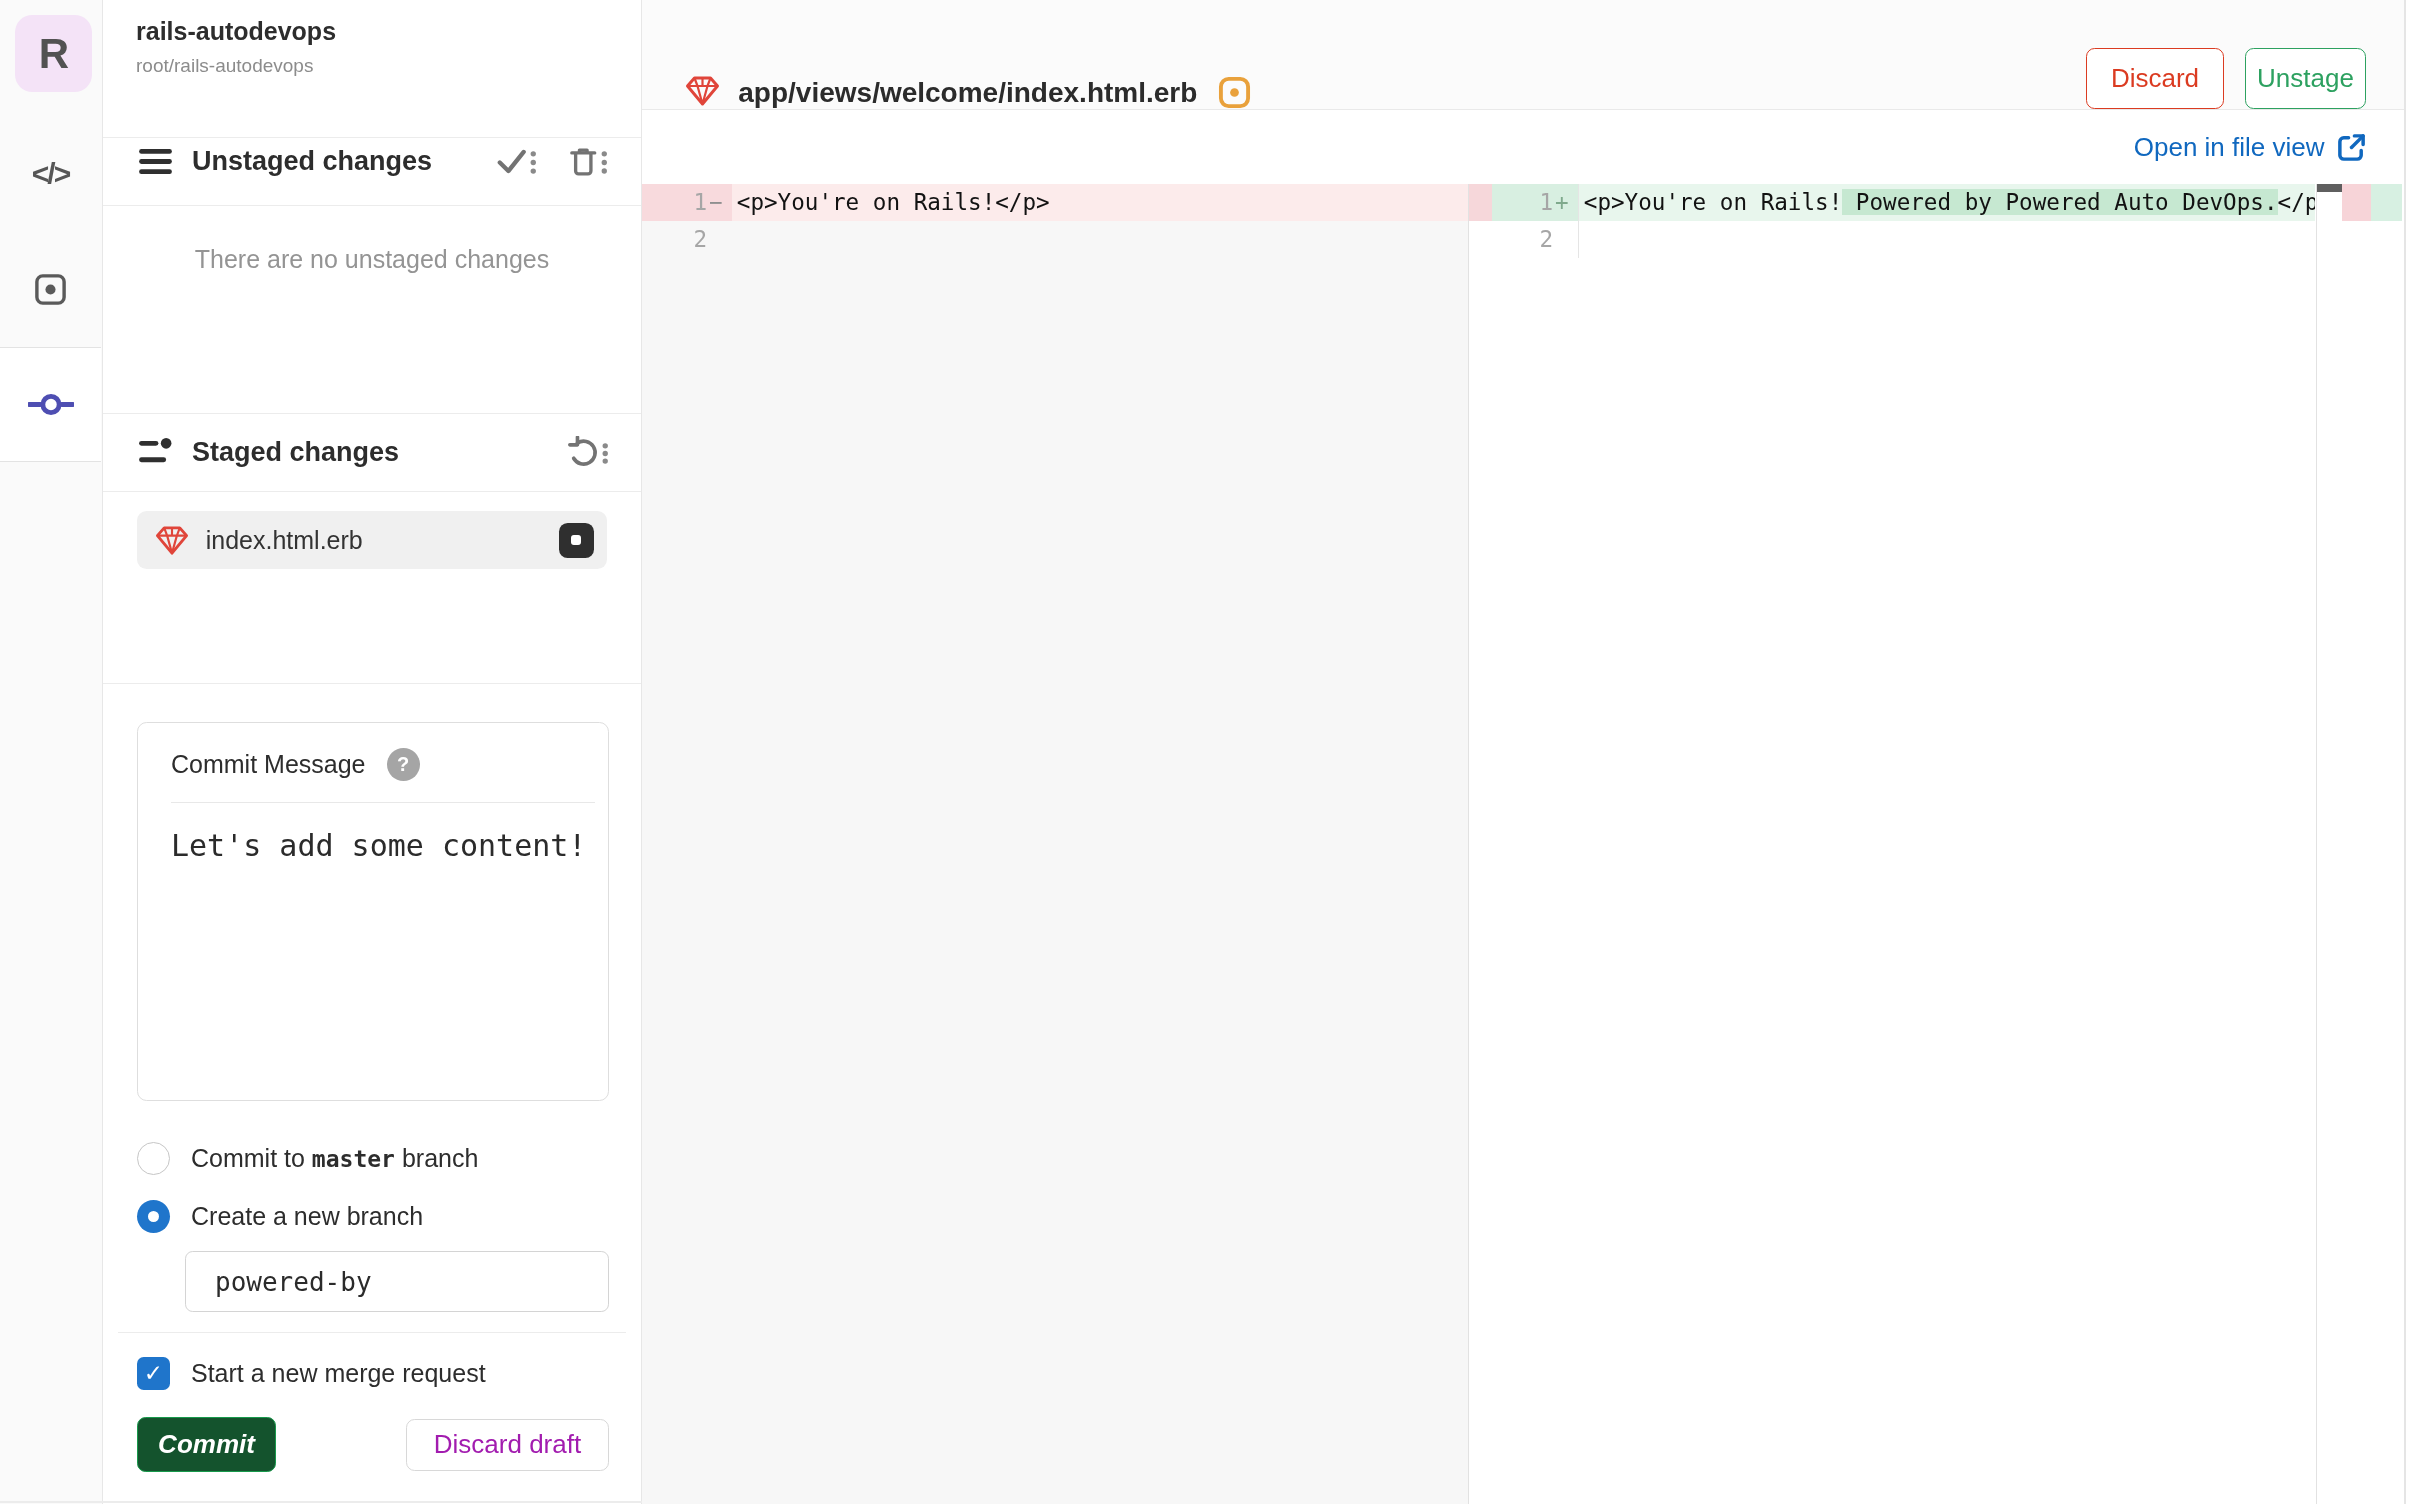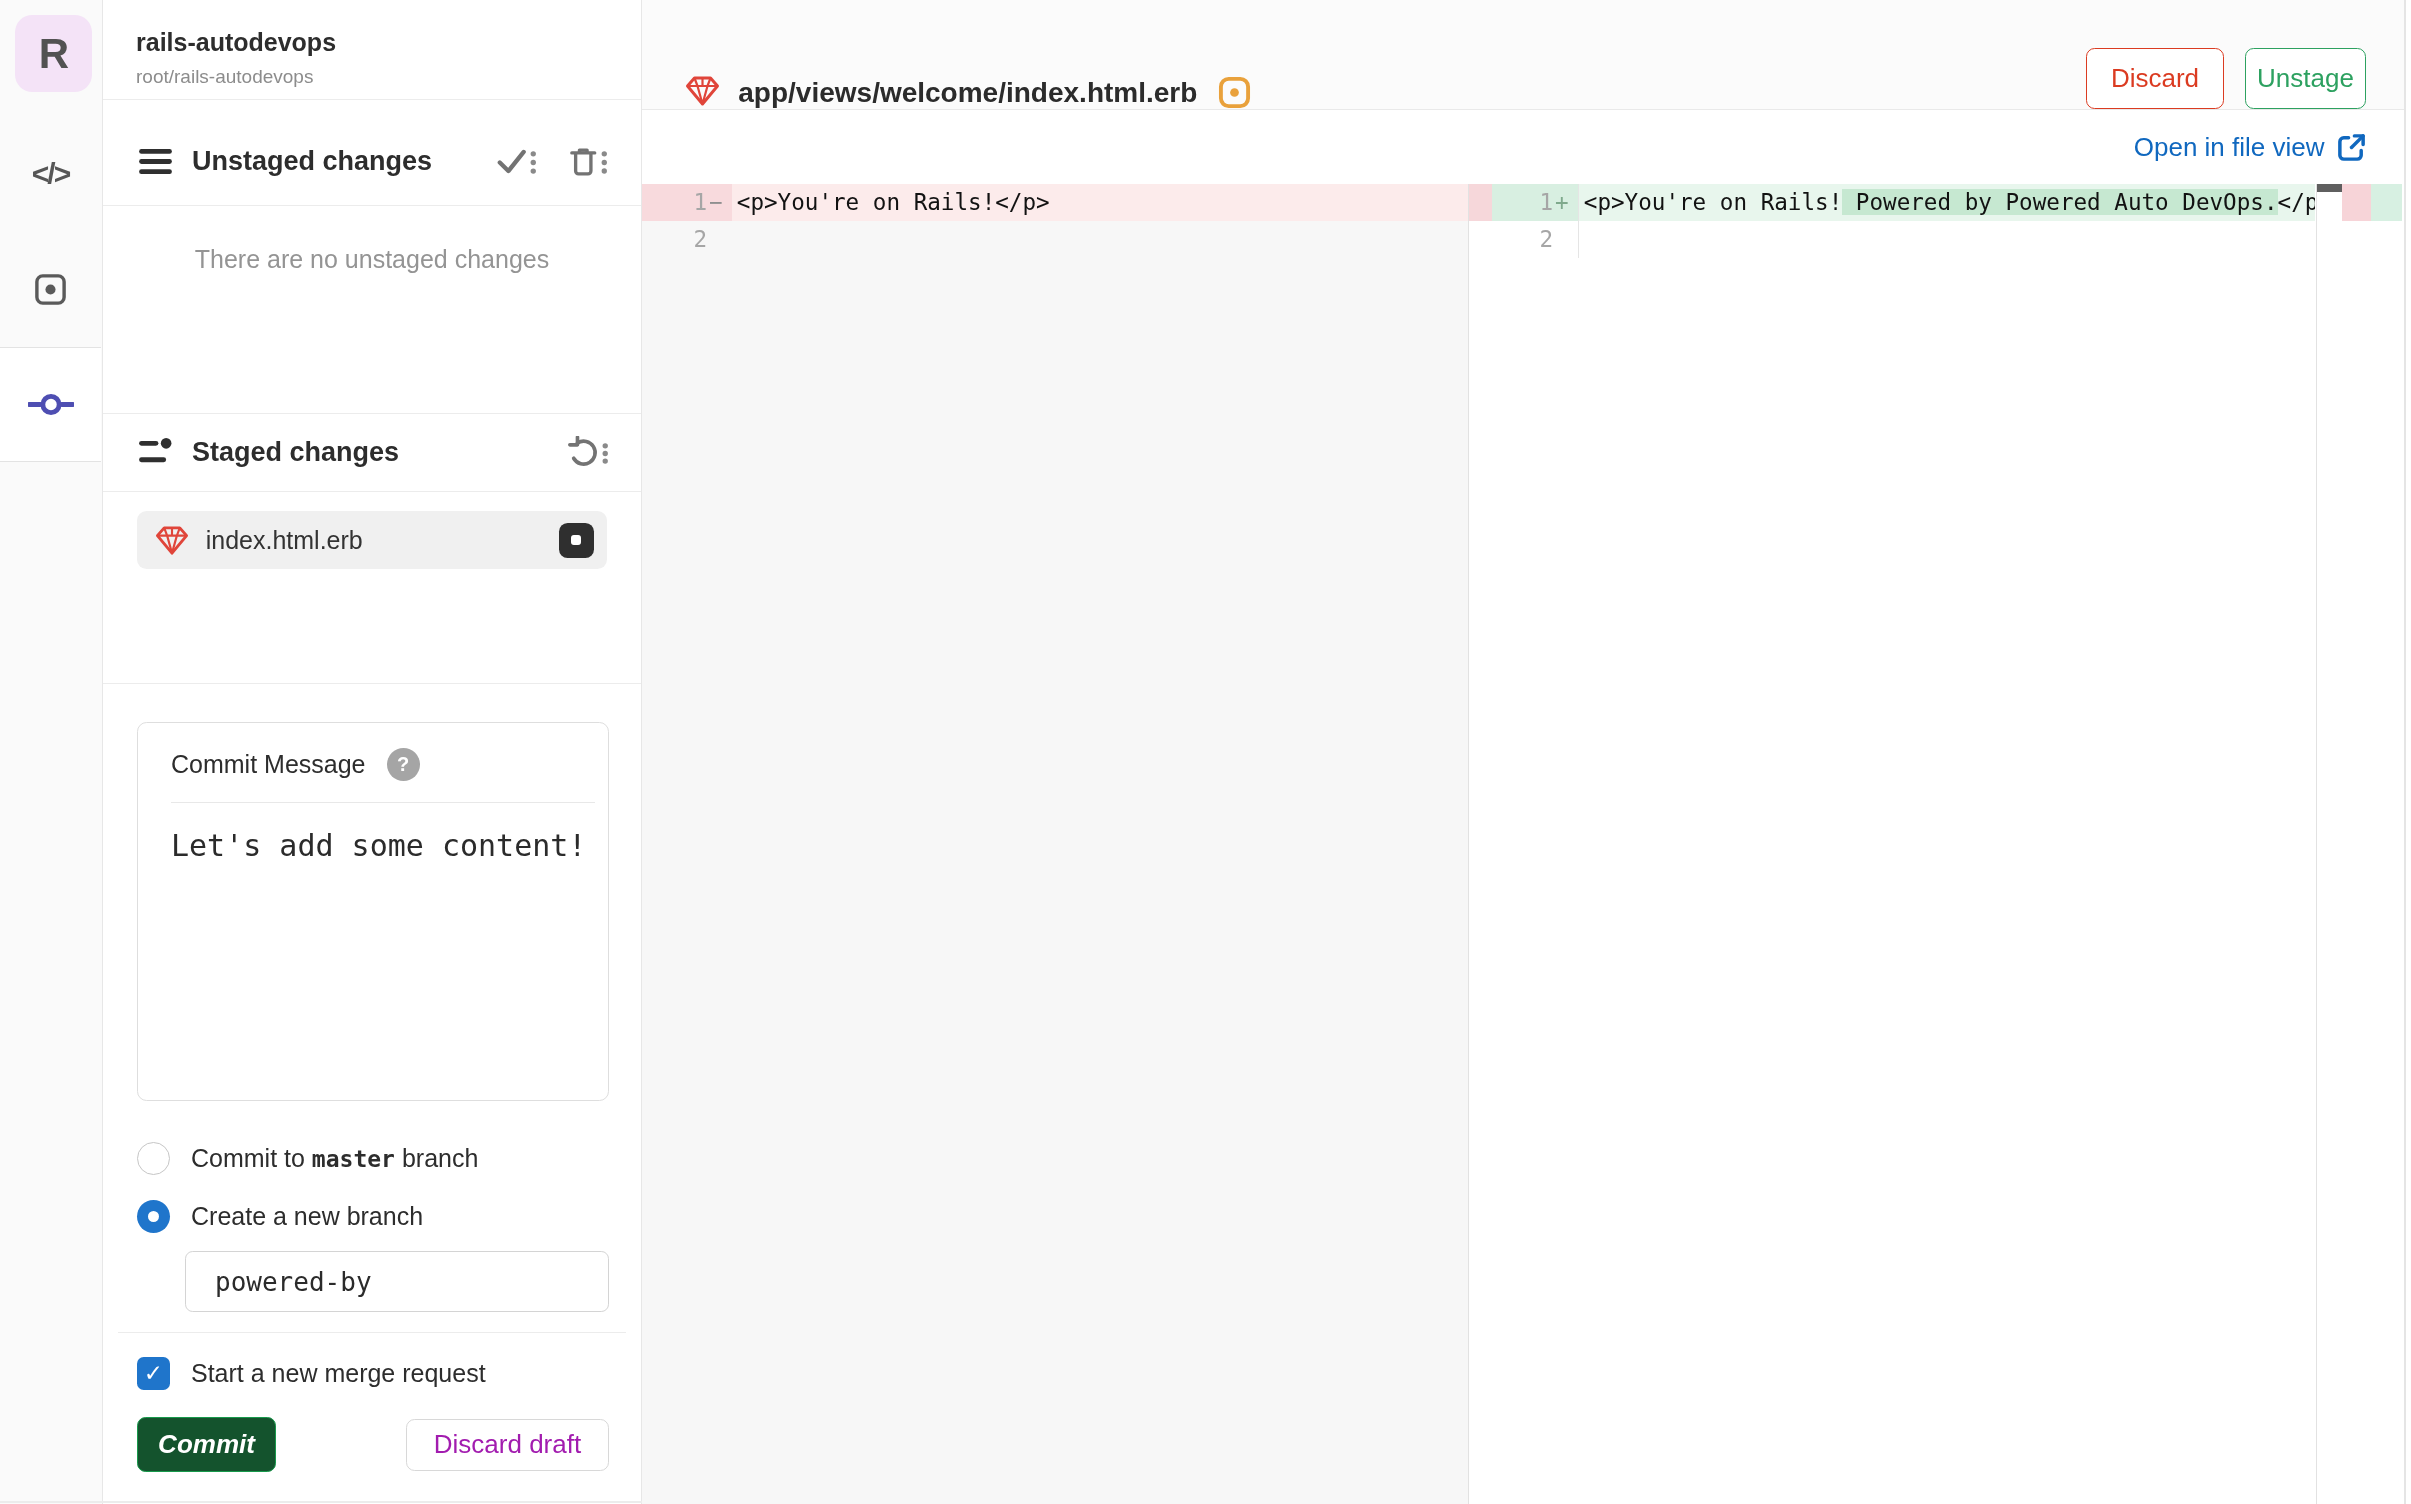--- a/index.html
+++ b/index.html
@@ -20,22 +20,22 @@
                align-items:center; justify-content:center; cursor:pointer; }
   .rail-edit { top:144px; height:60px; font-weight:bold; font-size:30px; color:#565656; letter-spacing:-1.9px; }
   .rail-review { top:259px; height:60px; }
   .rail-active { position:absolute; top:347px; left:0; width:101px; height:115px;
                  background:#fff; border-top:1.9px solid #e3e3e3; border-bottom:1.9px solid #e3e3e3;
                  display:flex; align-items:center; justify-content:center; }
 
   
   .panel { position:absolute; left:103px; top:0; width:539px; height:1504px;
            background:#fff; border-right:1.9px solid #e7e7e7; }
-  .project-header { position:absolute; top:0; left:0; right:0; height:100px;
-                    border-bottom:1.9px solid #ececec; padding:28px 0 0 33px; }
+  .project-header { position:absolute; top:0; left:0; right:0; height:138px;
+                    border-bottom:1.9px solid #ececec; padding:17px 0 0 33px; }
   .project-name { font-size:25px; font-weight:bold; color:#2d2d2d; }
   .project-path { font-size:19px; color:#8c8c8c; margin-top:8.6px; }
 
   .sec-header { position:absolute; left:0; right:0; display:flex; align-items:center;
                 padding:0 31px 0 35px; }
   .unstaged-header { top:118px; height:88px; border-bottom:1.9px solid #ececec; }
   .staged-header { top:413px; height:79px; border-top:1.9px solid #ececec; border-bottom:1.9px solid #ececec; }
   .sec-title { font-size:27px; font-weight:bold; color:#2d2d2d; margin-left:19px; flex:1; }
   .hdr-icons { display:flex; gap:29px; align-items:center; }
   .icon-btn { cursor:pointer; display:flex; align-items:center; }

